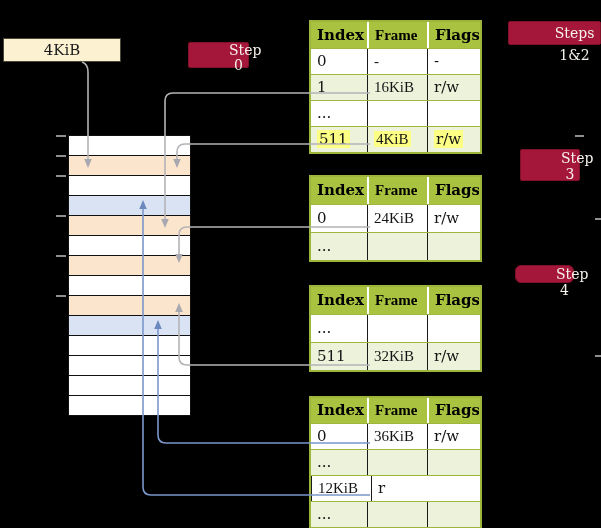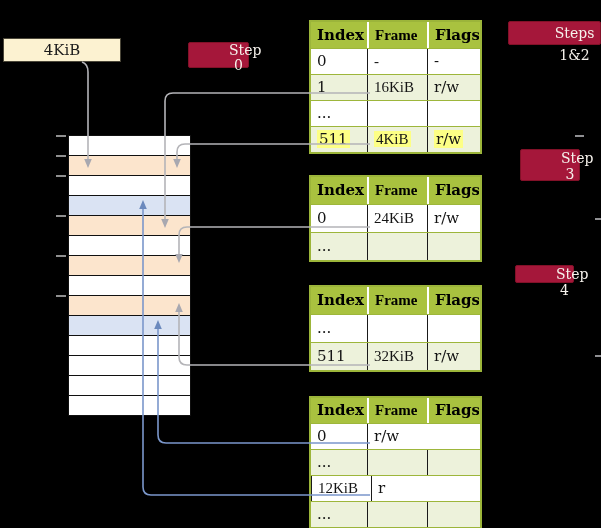--- a/index.html
+++ b/index.html
@@ -19,21 +19,21 @@
   .rootbox{position:absolute;left:3px;top:38px;width:118px;height:24px;background:#fcf2d1;
            border:1px solid #4a4638;box-sizing:border-box;color:#1a1a1a;
            font-size:15px;line-height:22px;text-align:center;}
 
   
   .steplab{position:absolute;background:#a5173a;border:1px solid #821128;border-radius:2px;
            color:#f6f2ec;font-size:14px;text-align:center;box-sizing:border-box;padding-left:40px;}
   .lab-s0 {left:188px;top:42px; width:61px;height:26px;line-height:15px;}
   .lab-s12{left:508px;top:21px; width:93px;height:24px;line-height:22px;}
   .lab-s3 {left:520px;top:149px;width:60px;height:32px;line-height:16px;}
-  .lab-s4 {left:515px;top:265px;width:59px;height:18px;line-height:16px;}
+  .lab-s4 {left:515px;top:265px;width:59px;height:18px;line-height:16px;border-radius:6px;}
 
   
   .ptable{position:absolute;left:309px;width:173px;border:2px solid #9cb53a;
           box-sizing:border-box;background:#fff;}
   .thead{display:flex;background:#a9c23f;}
   .thead .cell{color:#000000;font-weight:bold;}
   .trow{display:flex;border-top:1px solid #9db63b;}
   .trow.green{background:#edf2db;}
   .trow.white{background:#ffffff;}
   .cell{box-sizing:border-box;padding-left:6px;font-size:15px;color:#141414;overflow:hidden;white-space:nowrap;}
@@ -151,20 +151,21 @@
       </div>
     </div>
   <div class="ptable" id="pt3">
       <div class="thead">
         <div class="cell c0">Index</div>
         <div class="cell c1">Frame</div>
         <div class="cell c2">Flags</div>
       </div>
       <div class="trow white">
         <div class="cell c0">0</div>
+        <div class="cell c1">36KiB</div>
         <div class="cell c2">r/w</div>
       </div>
       <div class="trow green">
         <div class="cell c0">...</div>
         <div class="cell c1"></div>
         <div class="cell c2"></div>
       </div>
       <div class="trow white">
         <div class="cell c1">12KiB</div>
         <div class="cell c2">r</div>

